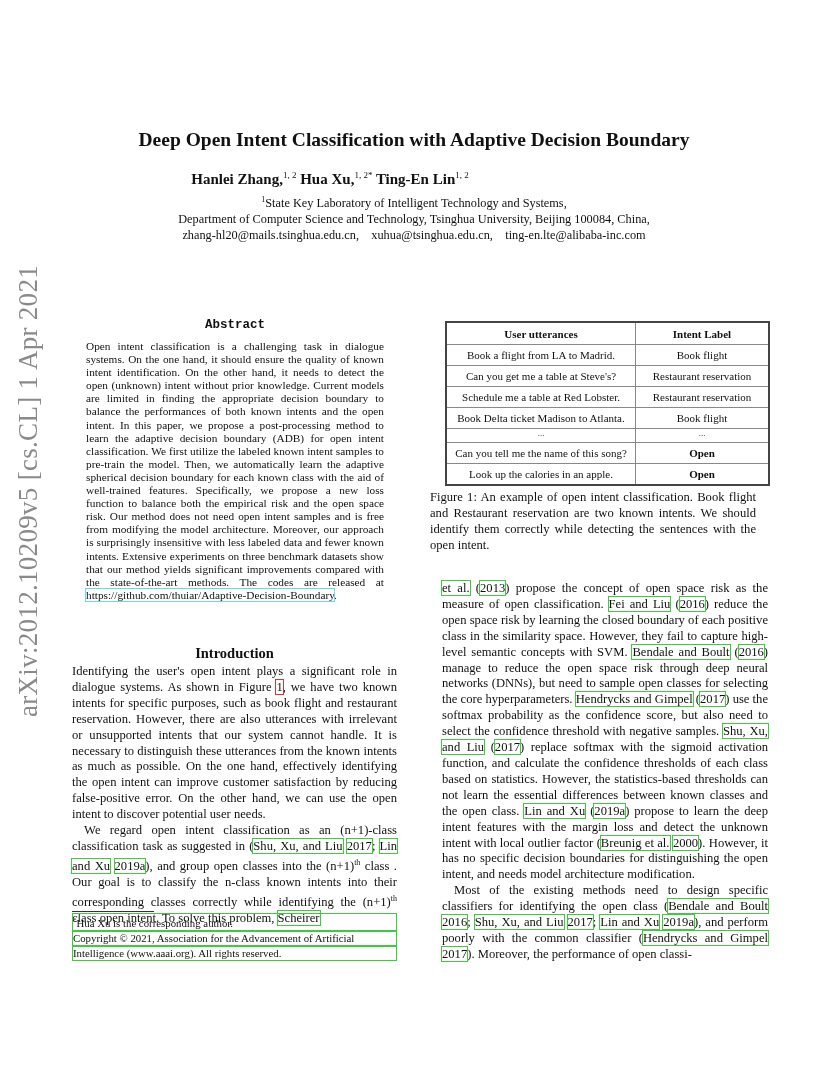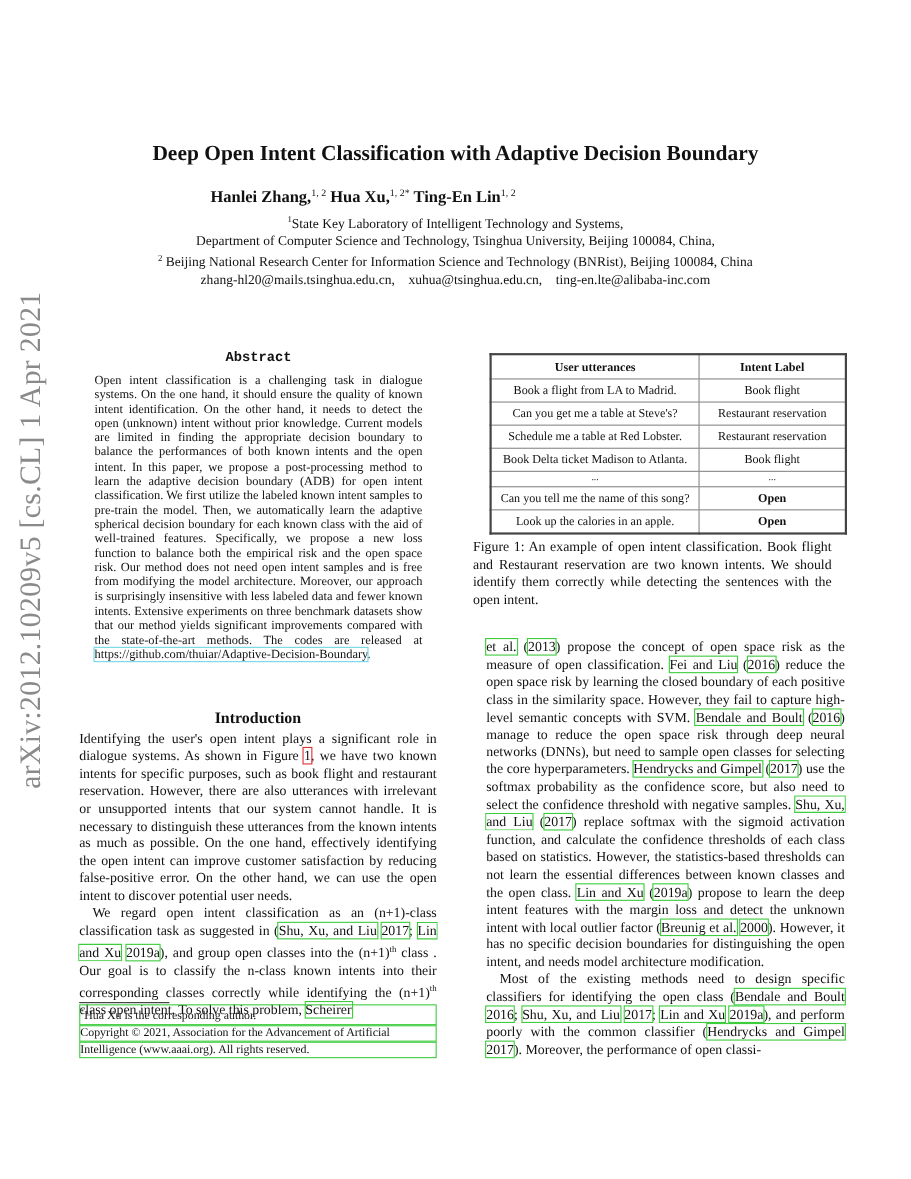--- a/index.html
+++ b/index.html
@@ -51,21 +51,20 @@
 
 <div class="authors">
   <span>Hanlei Zhang,</span><sup>1, 2</sup>
   <span>Hua Xu,</span><sup>1, 2*</sup>
   <span>Ting-En Lin</span><sup>1, 2</sup>
 </div>
 
 <div class="affil">
   <div><sup>1</sup><span>State Key Laboratory of Intelligent Technology and Systems,</span></div>
   <div>Department of Computer Science and Technology, Tsinghua University, Beijing 100084, China,</div>
-  <div><sup>2</sup> <span>Beijing National Research Center for Information Science and Technology (BNRist), Beijing 100084, China</span></div>
   <div style="white-space:pre">zhang-hl20@mails.tsinghua.edu.cn,    xuhua@tsinghua.edu.cn,    ting-en.lte@alibaba-inc.com</div>
 </div>
 
 <div class="heading" style="position:absolute; top:318px; left:86px; width:298px; font-size:12.5px;font-family:Liberation Mono, monospace;">Abstract</div>
 <div class="abstract"><span>Open intent classification is a challenging task in dialogue systems. On the one hand, it should ensure the quality of known intent identification. On the other hand, it needs to detect the open (unknown) intent without prior knowledge. Current models are limited in finding the appropriate decision boundary to balance the performances of both known intents and the open intent. In this paper, we propose a post-processing method to learn the adaptive decision boundary (ADB) for open intent classification. We first utilize the labeled known intent samples to pre-train the model. Then, we automatically learn the adaptive spherical decision boundary for each known class with the aid of well-trained features. Specifically, we propose a new loss function to balance both the empirical risk and the open space risk. Our method does not need open intent samples and is free from modifying the model architecture. Moreover, our approach is surprisingly insensitive with less labeled data and fewer known intents. Extensive experiments on three benchmark datasets show that our method yields significant improvements compared with the state-of-the-art methods. The codes are released at </span><span class="link-cyan">https://github.com/thuiar/Adaptive-Decision-Boundary</span><span>.</span></div>
 
 <div class="intro-head">Introduction</div>
 <div class="intro-text body-text">
   <div><span>Identifying the user's open intent plays a significant role in dialogue systems. As shown in Figure </span><span class="link-red">1</span><span>, we have two known intents for specific purposes, such as book flight and restaurant reservation. However, there are also utterances with irrelevant or unsupported intents that our system cannot handle. It is necessary to distinguish these utterances from the known intents as much as possible. On the one hand, effectively identifying the open intent can improve customer satisfaction by reducing false-positive error. On the other hand, we can use the open intent to discover potential user needs.</span></div>
   <div class="indent"><span>We regard open intent classification as an (n+1)-class classification task as suggested in (</span><span class="link-green">Shu, Xu, and Liu</span> <span class="link-green">2017</span><span>; </span><span class="link-green">Lin and Xu</span> <span class="link-green">2019a</span><span>), and group open classes into the (n+1)</span><sup style="font-size:8px">th</sup><span> class . Our goal is to classify the n-class known intents into their corresponding classes correctly while identifying the (n+1)</span><sup style="font-size:8px">th</sup><span> class open intent. To solve this problem, </span><span class="link-green">Scheirer</span></div>

